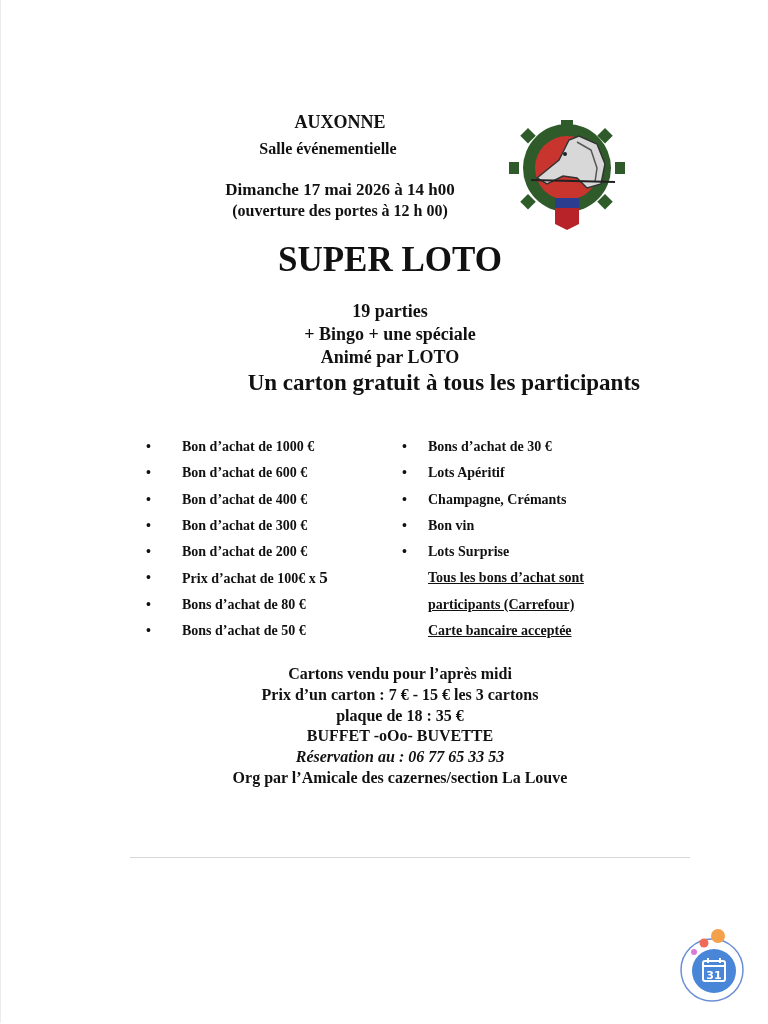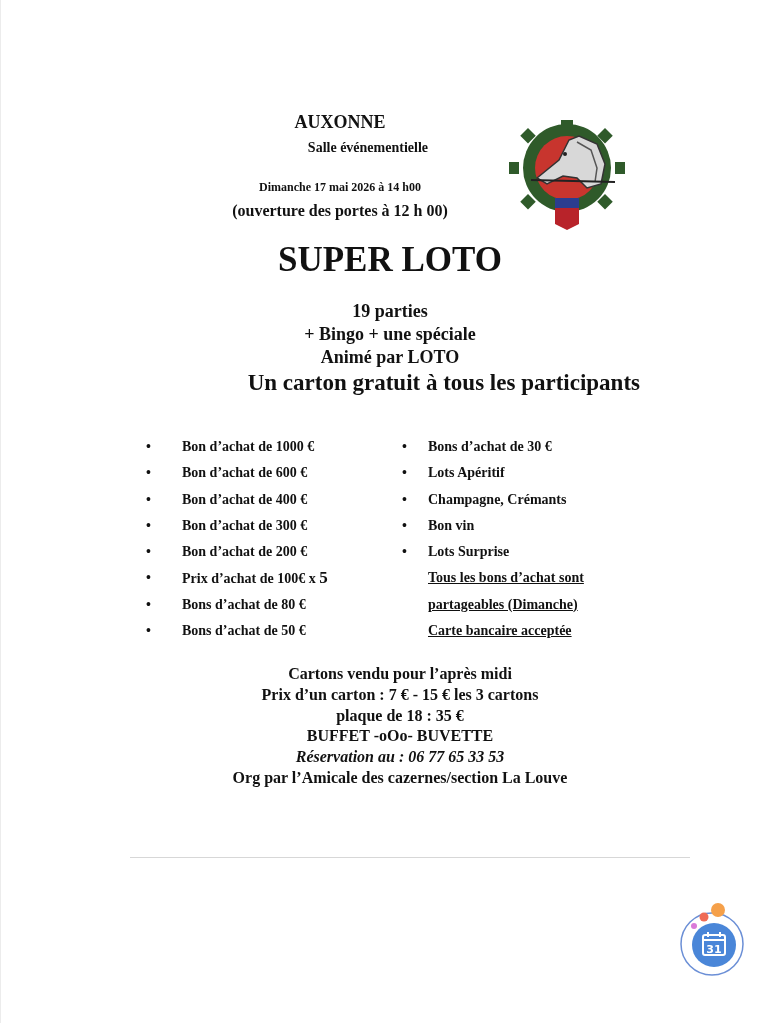--- a/index.html
+++ b/index.html
@@ -4,42 +4,42 @@
   <style>
     html, body { margin: 0; padding: 0; }
     body {
       width: 768px; height: 1024px; background: #ffffff; position: relative; overflow: hidden;
       font-family: "Liberation Serif", "DejaVu Serif", serif; color: #111111; font-weight: bold;
     }
     .page-border { position: absolute; left: 0; top: 0; width: 767px; height: 1023px; border-left: 1px solid #ececec; box-sizing: border-box; }
     .abs { position: absolute; }
     .center-block { position: absolute; text-align: center; white-space: nowrap; }
     #town { left: 240px; width: 200px; top: 112px; font-size: 18px; }
-    #venue { left: 228px; width: 200px; top: 140px; font-size: 14px; text-align: right; }
-    #date { left: 190px; width: 300px; top: 180px; font-size: 12px; }
+    #venue { left: 228px; width: 200px; top: 140px; font-size: 16px; }
+    #date { left: 190px; width: 300px; top: 180px; font-size: 17px; }
     #doors { left: 190px; width: 300px; top: 202px; font-size: 16px; }
     #title { left: 190px; width: 400px; top: 240px; font-size: 35px; }
     #parties { left: 240px; width: 300px; top: 300px; font-size: 18px; line-height: 23px; }
     #free { left: 140px; width: 500px; top: 370px; font-size: 23px; text-align: right; }
     .list { position: absolute; list-style: none; margin: 0; padding: 0; font-size: 14px; }
     .list li { height: 26.3px; line-height: 26px; position: relative; white-space: nowrap; }
     .list .bullet { position: absolute; font-size: 14px; }
     #list-left { left: 146px; top: 434px; }
     #list-left .bullet { left: 0; }
     #list-left .txt { position: absolute; left: 36px; }
     #list-right { left: 402px; top: 434px; }
     #list-right .bullet { left: 0; }
     #list-right .txt { position: absolute; left: 26px; }
     .u { text-decoration: underline; }
     .big5 { font-size: 17px; }
     #info { left: 160px; width: 480px; top: 664px; font-size: 16px; line-height: 20.8px; }
     .italic { font-style: italic; }
     #separator { left: 130px; top: 857px; width: 560px; height: 1px; background: #d7d7d7; }
     #logo { left: 507px; top: 120px; width: 122px; height: 112px; }
-    #calendar-badge { left: 676px; top: 900px; width: 76px; height: 80px; text-decoration: underline; }
+    #calendar-badge { left: 676px; top: 926px; width: 76px; height: 80px; text-decoration: underline; }
   </style>
 </head>
 <body>
 
 <div class="page-border"></div>
 
 <div class="center-block" id="town">AUXONNE</div>
 <div class="center-block" id="venue">Salle événementielle</div>
 <div class="center-block" id="date">Dimanche 17 mai 2026 à  14 h00</div>
 <div class="center-block" id="doors">(ouverture des portes à 12 h 00)</div>
@@ -128,21 +128,21 @@
       <span class="txt">Bon vin</span>
     </li>
   <li>
       <span class="bullet">•</span>
       <span class="txt">Lots Surprise</span>
     </li>
   <li>
       <span class="txt u">Tous les bons d’achat sont</span>
     </li>
   <li>
-      <span class="txt u">partageables  (Dimanche)</span>
+      <span class="txt u">participants  (Carrefour)</span>
     </li>
   <li>
       <span class="txt u">Carte bancaire acceptée</span>
     </li>
 </ul>
 
 <div class="center-block" id="info">
   <div>Cartons vendu pour l’après midi</div>
   <div>Prix d’un carton : 7 €  - 15 € les 3 cartons</div>
   <div>plaque de 18 : 35 €</div>

